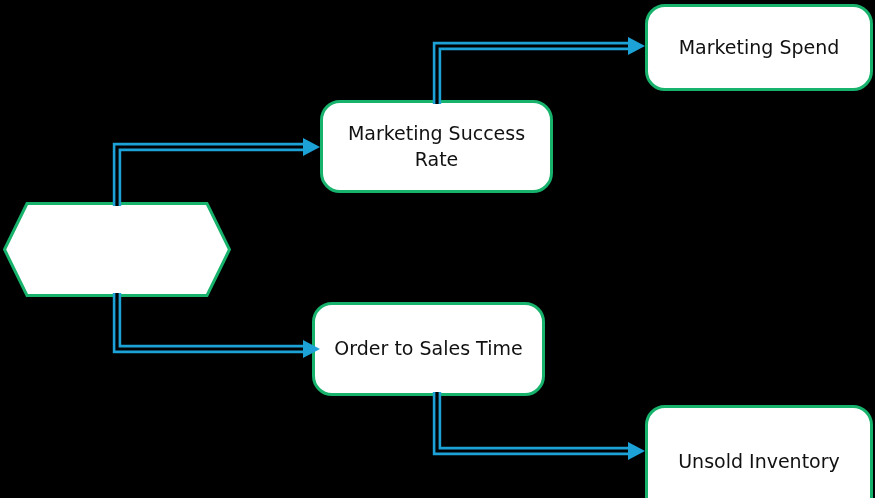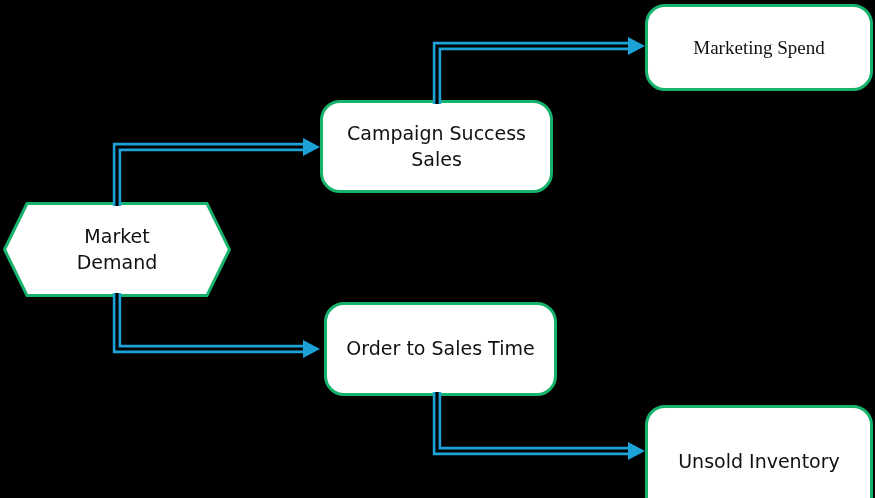--- a/index.html
+++ b/index.html
@@ -32,45 +32,44 @@
     border-radius:20px;
     padding:8px 14px;
   }
   .node.hexagon{background:transparent;border:none;padding:0;}
   .node.hexagon .hex-svg{position:absolute;left:0;top:0;width:100%;height:100%;}
   .node.hexagon .hex-svg polygon{fill:var(--node-fill);stroke:var(--node-border);stroke-width:3;}
   .node .label{position:relative;z-index:1;}
   .label-narrow{max-width:110px;}
   #node-market-demand   {left:3px;  top:202px; width:228px; height:95px;}
   #node-campaign        {left:320px;top:100px; width:233px; height:93px;}
-  #node-marketing-spend {left:645px;top:4px;   width:228px; height:87px;font-family:Liberation Serif, serif;}
-  #node-order-time      {left:324px;top:302px; width:233px; height:94px;}
+  #node-marketing-spend {left:645px;top:4px;   width:228px; height:87px;}
+  #node-order-time      {left:312px;top:302px; width:233px; height:94px;}
   #node-unsold-inventory{left:645px;top:405px; width:228px; height:114px;}
   svg.edges{
     position:absolute;left:0;top:0;width:875px;height:498px;
     z-index:2;pointer-events:none;
   }
   .edge-shaft{stroke:var(--edge);stroke-width:8.4;fill:none;stroke-linejoin:miter;stroke-linecap:butt;}
   .edge-gap{stroke:var(--background);stroke-width:3.2;fill:none;stroke-linejoin:miter;stroke-linecap:butt;}
   .edge-head{fill:var(--edge);stroke:none;}
 </style>
 </head>
 <body>
 
 <div class="canvas">
 
   <div class="node hexagon" id="node-market-demand">
     <svg class="hex-svg" viewBox="0 0 228 95" preserveAspectRatio="none" aria-hidden="true">
       <polygon points="1.5,47.5 24,1.5 204,1.5 226.5,47.5 204,93.5 24,93.5"></polygon>
     </svg>
-    <span class="label label-narrow">Market Demand</span>
   </div>
 
   <div class="node box" id="node-campaign">
-    <span class="label">Campaign Success Sales</span>
+    <span class="label">Marketing Success Rate</span>
   </div>
 
   <div class="node box" id="node-marketing-spend">
     <span class="label">Marketing Spend</span>
   </div>
 
   <div class="node box" id="node-order-time">
     <span class="label">Order to Sales Time</span>
   </div>
 

